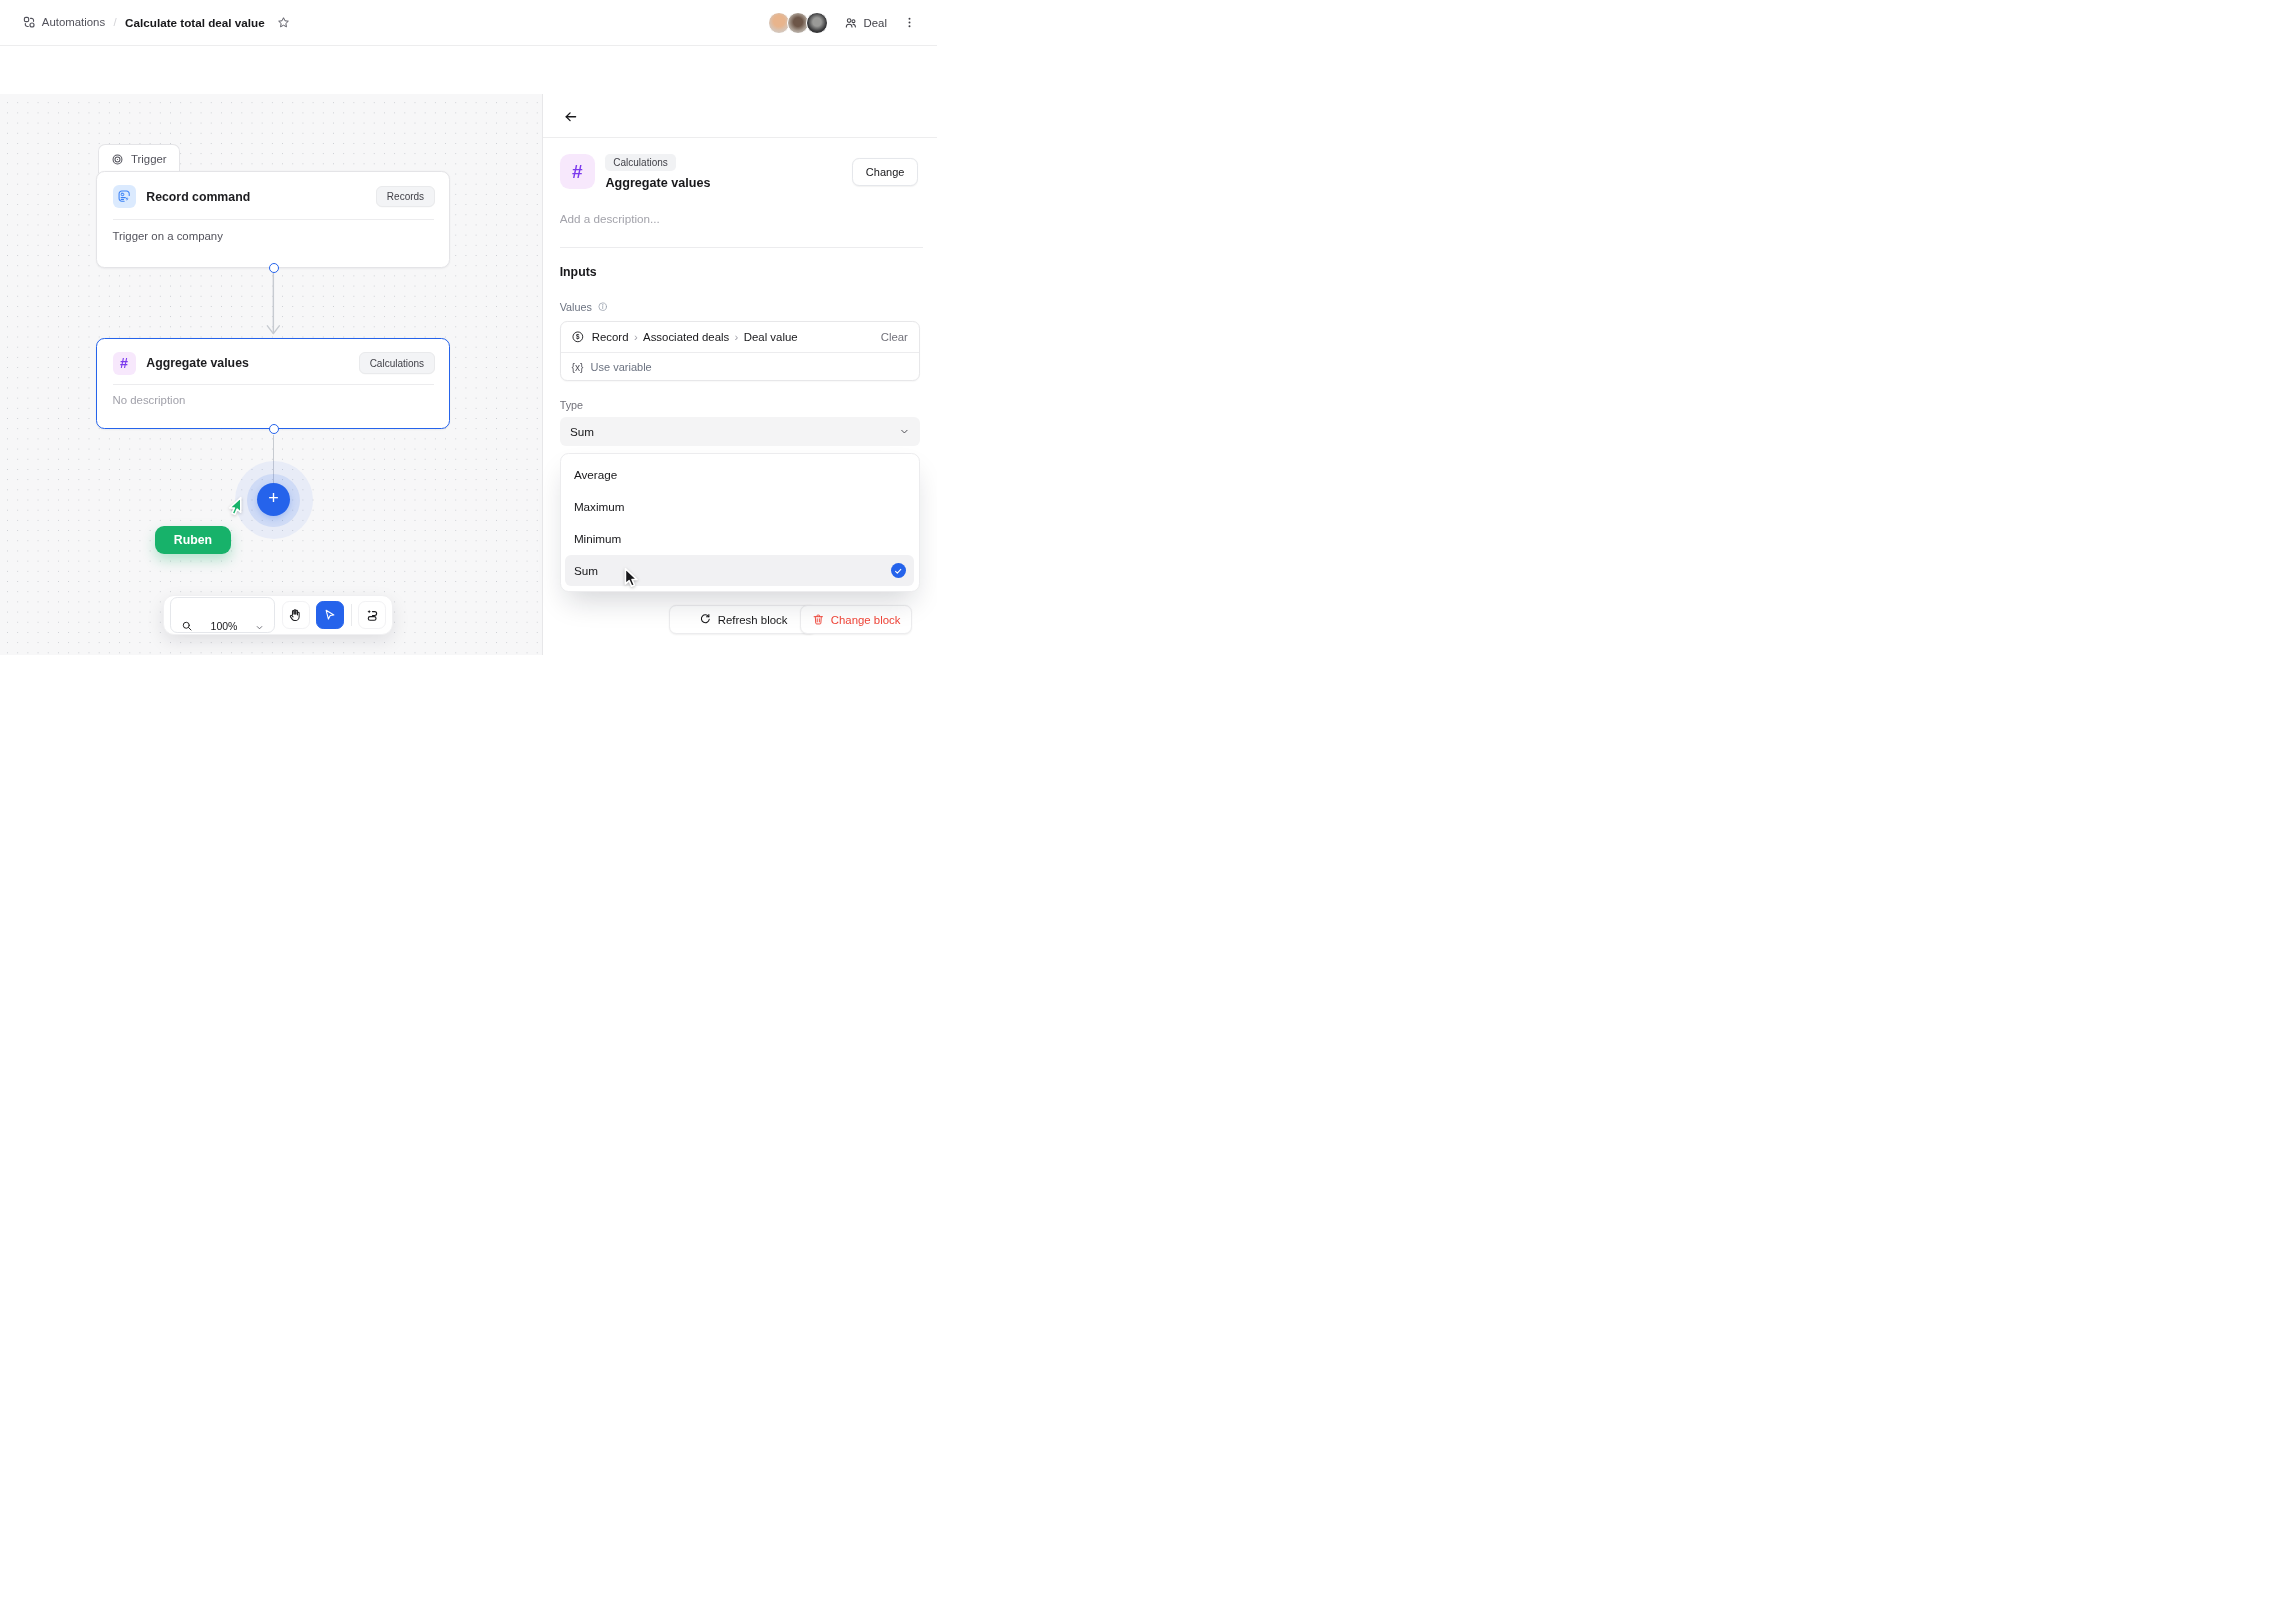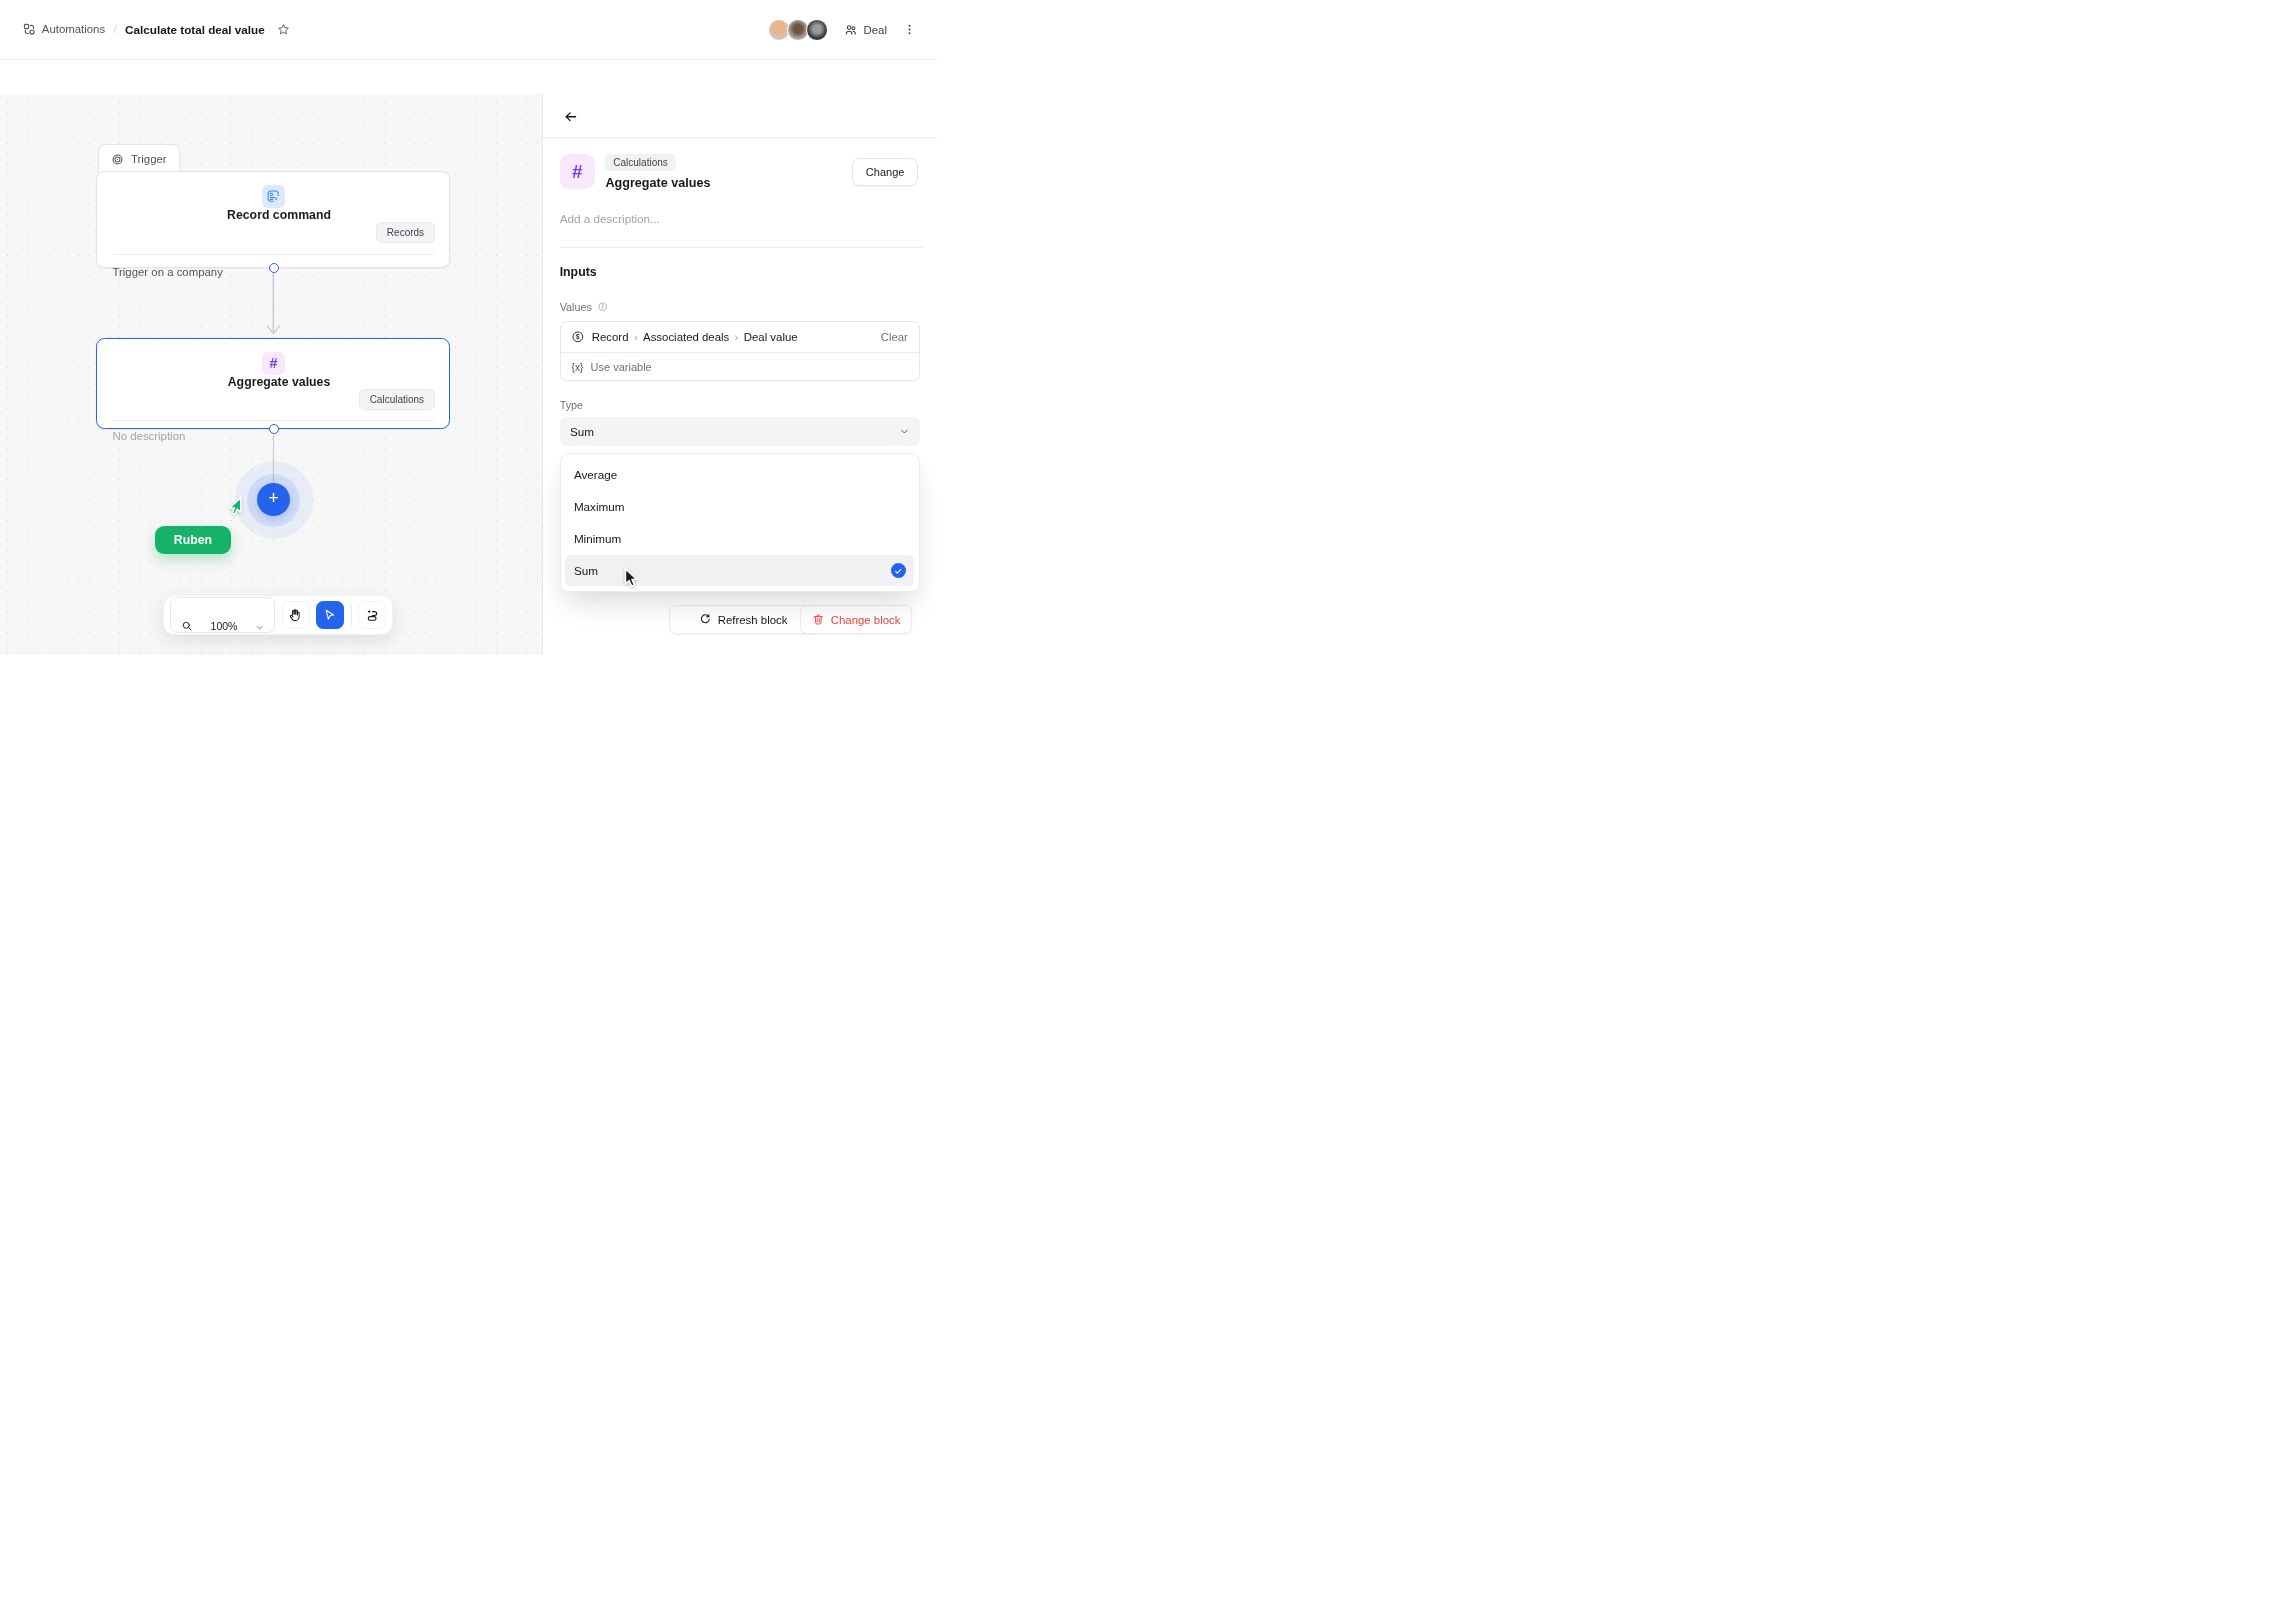--- a/index.html
+++ b/index.html
@@ -1,21 +1,21 @@
 <!DOCTYPE html>
 <html style="font-size:9.6px"><head>
 <meta charset="utf-8">
 <style>
   * { margin:0; padding:0; box-sizing:border-box; }
   html,body { width:937px; height:655px; overflow:hidden; background:#fff;
     font-family:"Liberation Sans", sans-serif; color:#18181b; }
   .screen { position:relative; width:937px; height:655px; background:#fff; }
 
   
-  .topbar { position:absolute; top:0; left:0; right:0; height:60px; background:#fff;
+  .topbar { position:absolute; top:0; left:0; right:0; height:46px; background:#fff;
     border-bottom:0.6px solid #ededee; display:flex; align-items:center; padding:0 21.5px; }
   .breadcrumb { display:flex; align-items:center; gap:6px; }
   .crumb-icon { color:#52525b; display:flex; }
   .crumb-section { font-size:11.4px; color:#52525b; font-weight:500; }
   .crumb-sep { font-size:11.4px; color:#d4d4d8; padding:0 2.4px; }
   .crumb-title { font-size:11.7px; color:#18181b; font-weight:600; }
   .star-btn { background:none; border:none; color:#52525b; margin-left:6px; cursor:pointer; display:flex; }
   .topbar-right { margin-left:auto; display:flex; align-items:center; gap:15.5px; }
   .avatars { display:flex; }
   .avatar { width:22px; height:22px; border-radius:50%; border:1.2px solid #fff; margin-left:-3px; }
@@ -45,21 +45,21 @@
 
   .trigger-tab { position:absolute; left:98px; top:50px; height:29px; padding:0 12px;
     background:#fff; border:0.6px solid #e4e4e7; border-bottom:none; border-radius:7.2px 7.2px 0 0;
     display:flex; align-items:center; gap:7px; color:#52525b; }
   .trigger-tab .tab-label { font-size:11.4px; font-weight:500; color:#52525b; }
 
   .card { position:absolute; left:96px; width:354px; background:#fff; border-radius:8.4px;
     box-shadow:0 0.6px 1.8px rgba(16,24,40,.05); }
   .trigger-card { top:77px; height:97px; border:0.6px solid #e4e4e7; }
   .action-card { top:244px; height:91px; border:1.2px solid #2563eb; }
-  .card-row { display:flex; align-items:center; padding:13px 14.3px 0 15.5px;flex-direction:column; }
+  .card-row { display:flex; align-items:center; padding:13px 14.3px 0 15.5px; }
   .block-icon-sm { width:23px; height:23px; border-radius:6px; display:flex; align-items:center;
     justify-content:center; flex:none; }
   .icon-blue-bg { background:#dbeafe; color:#3b82f6; }
   .icon-purple-bg { background:#f7e8fc; color:#7c3aed; font-size:14.3px; font-weight:700; }
   .card-title { font-size:12.3px; font-weight:600; color:#1c1c1f; margin-left:10.8px; }
   .pill-badge { margin-left:auto; background:#f3f4f6; border:0.6px solid #e9eaec; border-radius:6px;
     padding:4.2px 9.6px; font-size:10px; color:#3f3f46; box-shadow:0 0.6px 0.6px rgba(0,0,0,.03); }
   .card-divider { height:0.6px; background:#ececee; margin:10.8px 15.5px 0 15.5px; }
   .card-desc { padding:10.8px 15.5px 0 15.5px; font-size:11.4px; }
   .desc-dark { color:#52525b; } .desc-muted { color:#a1a1aa; }

